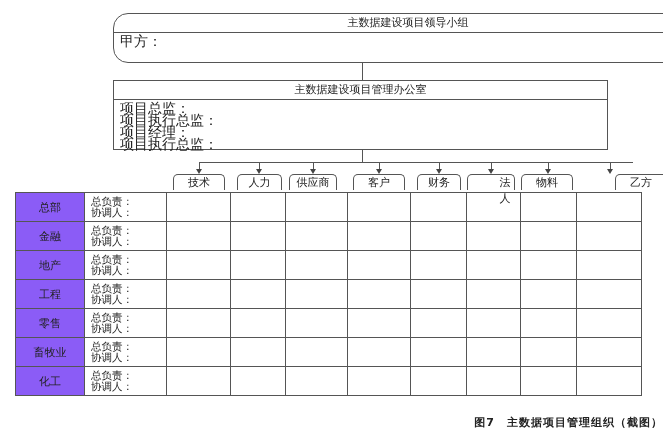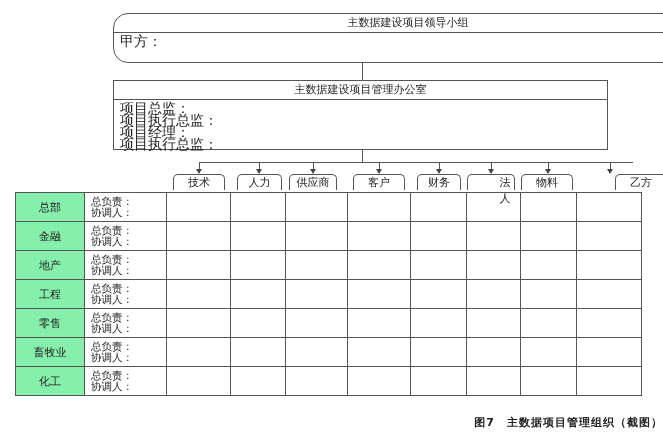--- a/index.html
+++ b/index.html
@@ -7,21 +7,21 @@
   .box{position:absolute;border:1px solid #555;background:#fff;box-sizing:border-box;}
   .box .hdr{height:18px;border-bottom:1px solid #555;text-align:center;font-size:11px;line-height:18px;}
   .box .body{padding:2px 6px;font-size:14px;line-height:12px;}
   .box .body div{white-space:nowrap;}
   .vline{position:absolute;width:1px;background:#555;}
   .hline{position:absolute;height:1px;background:#555;}
   .arrow{position:absolute;width:0;height:0;border-left:3px solid transparent;border-right:3px solid transparent;border-top:5px solid #444;}
   .tab{position:absolute;top:174px;height:16px;border:1px solid #555;border-bottom:none;border-radius:5px 5px 0 0;box-sizing:border-box;text-align:center;font-size:11px;line-height:16px;background:#fff;}
   table.grid{position:absolute;left:15px;top:192px;border-collapse:collapse;table-layout:fixed;}
   table.grid td{border:1px solid #555;height:29px;padding:0;box-sizing:border-box;}
-  td.dept{background:#86efac;text-align:center;font-size:11px;margin-left:9px;}
+  td.dept{background:#8b5cf6;text-align:center;font-size:11px;margin-left:9px;}
   td.duty{font-size:10.5px;line-height:11px;padding-left:6px !important;}
   .caption{position:absolute;left:0;width:663px;top:415px;text-align:right;font-family:"DejaVu Sans","Liberation Sans",sans-serif;font-weight:bold;font-size:11px;letter-spacing:1px;}
 </style>
 </head>
 <body>
 
 <div class="box" style="left:113px;top:13px;width:590px;height:50px;border-radius:15px;">
   <div class="hdr">主数据建设项目领导小组</div>
   <div class="body">
     <div>甲方：</div>

